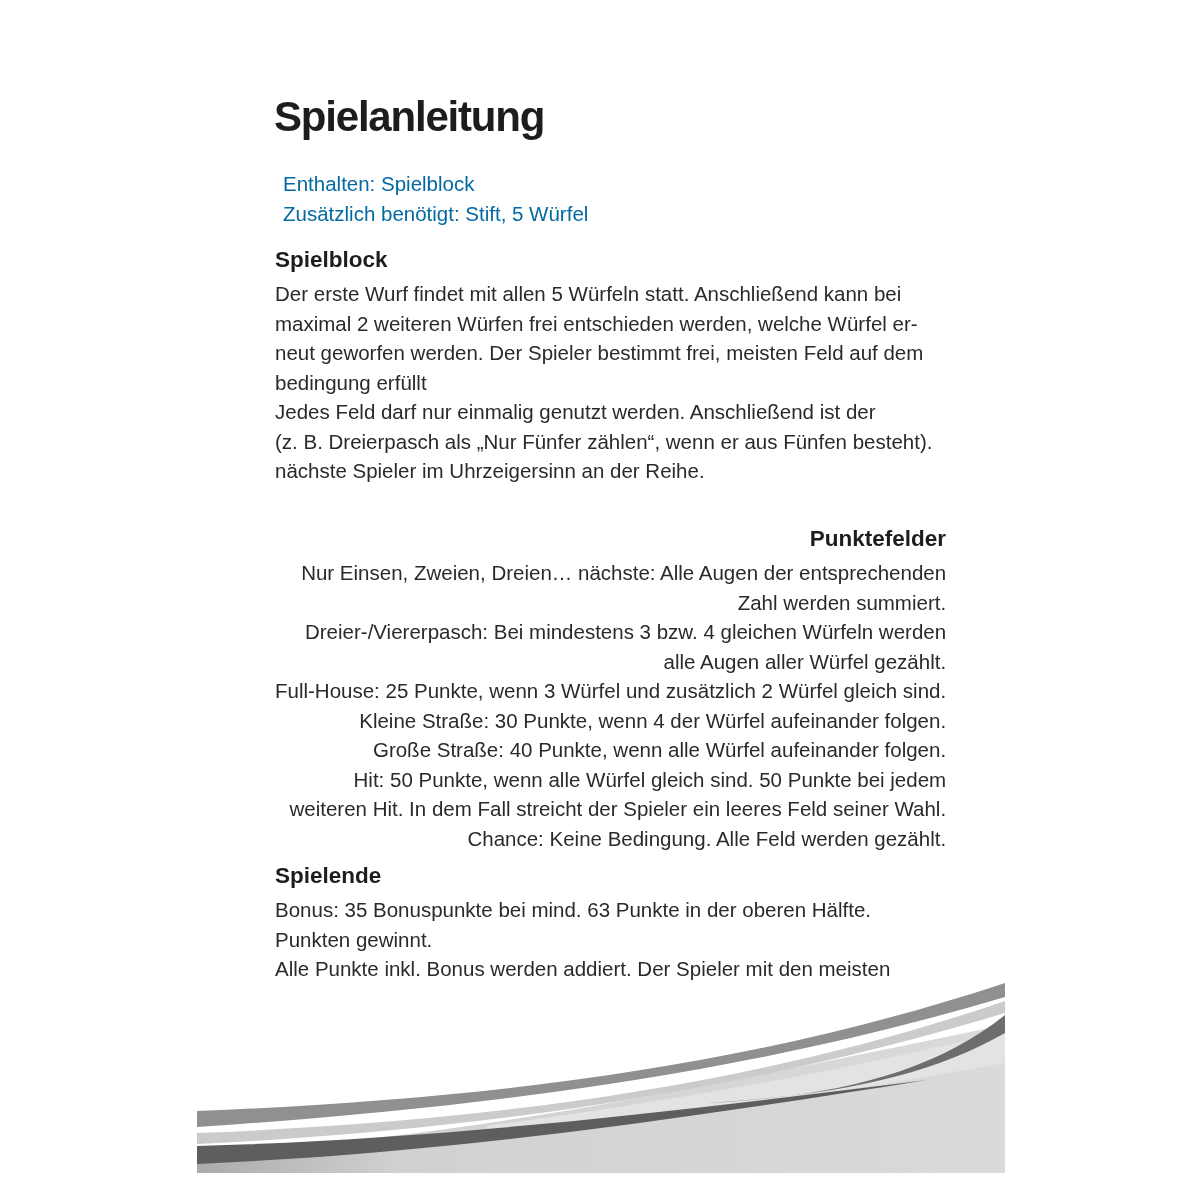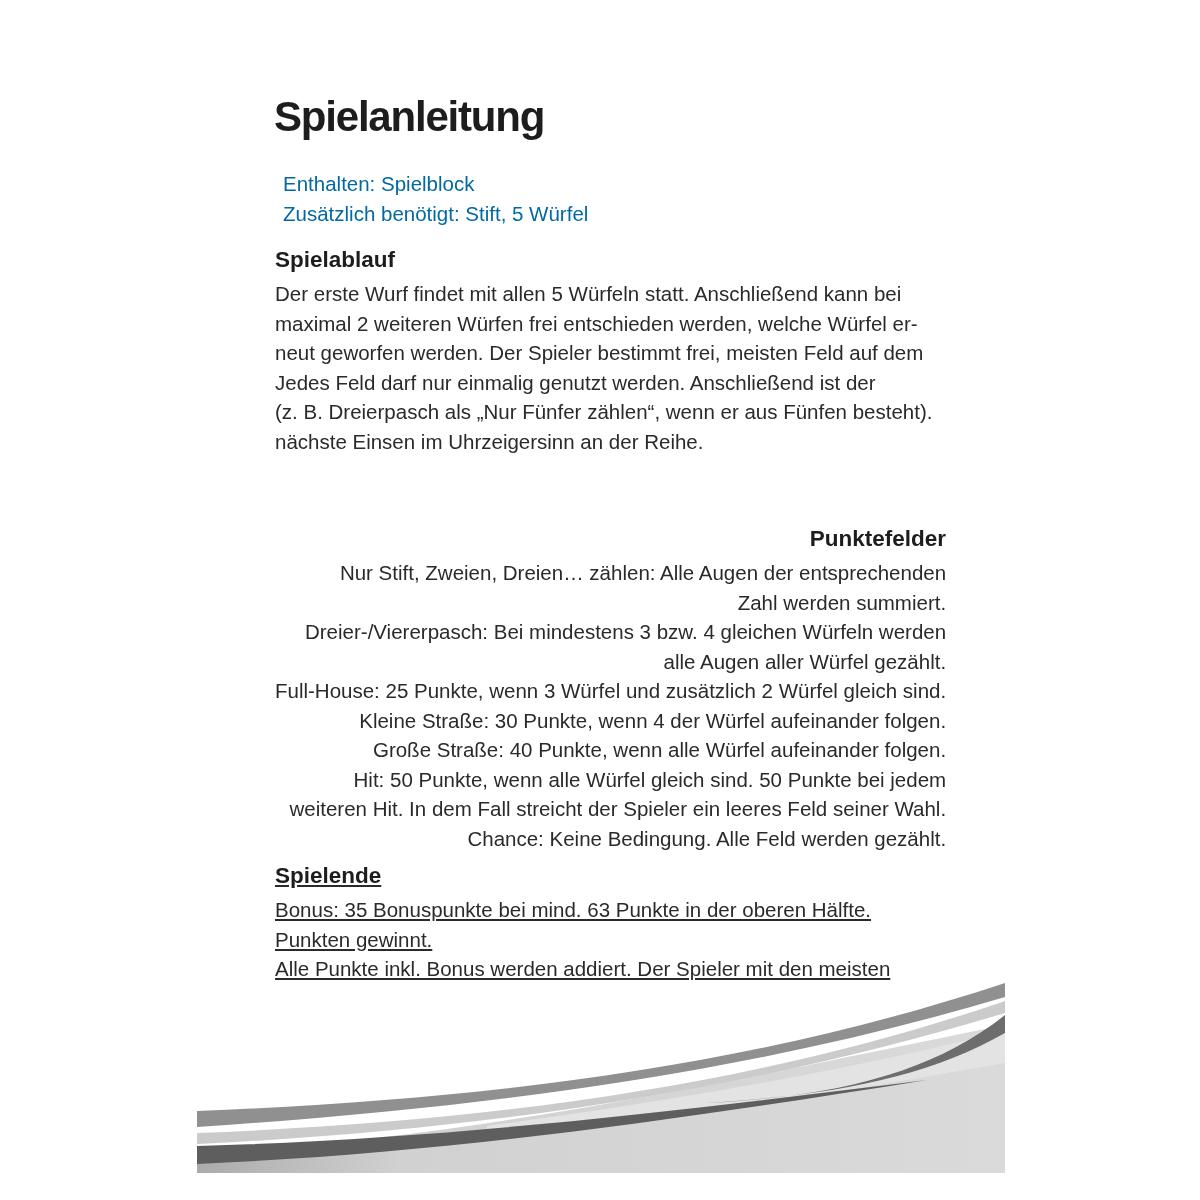--- a/index.html
+++ b/index.html
@@ -49,21 +49,21 @@
     color: #1d1d1d;
   }
   .sec .body .line,
   .intro .line {
     font-size: 20.5px;
     line-height: 29.5px;
     white-space: nowrap;
   }
   #sec-0 { top: 247px; }
   #sec-1 { top: 526px; text-align: right; }
-  #sec-2 { top: 863px; text-decoration: underline; }
+  #sec-2 { top: 863px; }
   .swoosh {
     position: absolute;
     left: 197px;
     top: 983px;
     width: 808px;
     height: 190px;
     display: block;
   }
 </style>
 </head>
@@ -72,35 +72,36 @@
 <div class="page">
 
   <h1 class="title">Spielanleitung</h1>
 
   <div class="intro">
       <div class="line">Enthalten: Spielblock</div>
       <div class="line">Zusätzlich benötigt: Stift, 5 Würfel</div>
     </div>
 
   <section class="sec" id="sec-0">
-    <h2>Spielablauf</h2>
+    <h2>Spielblock</h2>
     <div class="body">
         <div class="line">Der erste Wurf findet mit allen 5 Würfeln statt. Anschließend kann bei</div>
         <div class="line">maximal 2 weiteren Würfen frei entschieden werden, welche Würfel er-</div>
         <div class="line">neut geworfen werden. Der Spieler bestimmt frei, meisten Feld auf dem</div>
+        <div class="line">bedingung erfüllt</div>
         <div class="line">Jedes Feld darf nur einmalig genutzt werden. Anschließend ist der</div>
         <div class="line">(z. B. Dreierpasch als „Nur Fünfer zählen“, wenn er aus Fünfen besteht).</div>
-        <div class="line">nächste Einsen im Uhrzeigersinn an der Reihe.</div>
+        <div class="line">nächste Spieler im Uhrzeigersinn an der Reihe.</div>
       </div>
   </section>
 
   <section class="sec" id="sec-1">
     <h2>Punktefelder</h2>
     <div class="body">
-        <div class="line">Nur Stift, Zweien, Dreien… zählen: Alle Augen der entsprechenden</div>
+        <div class="line">Nur Einsen, Zweien, Dreien… nächste: Alle Augen der entsprechenden</div>
         <div class="line">Zahl werden summiert.</div>
         <div class="line">Dreier-/Viererpasch: Bei mindestens 3 bzw. 4 gleichen Würfeln werden</div>
         <div class="line">alle Augen aller Würfel gezählt.</div>
         <div class="line">Full-House: 25 Punkte, wenn 3 Würfel und zusätzlich 2 Würfel gleich sind.</div>
         <div class="line">Kleine Straße: 30 Punkte, wenn 4 der Würfel aufeinander folgen.</div>
         <div class="line">Große Straße: 40 Punkte, wenn alle Würfel aufeinander folgen.</div>
         <div class="line">Hit: 50 Punkte, wenn alle Würfel gleich sind. 50 Punkte bei jedem</div>
         <div class="line">weiteren Hit. In dem Fall streicht der Spieler ein leeres Feld seiner Wahl.</div>
         <div class="line">Chance: Keine Bedingung. Alle Feld werden gezählt.</div>
       </div>

